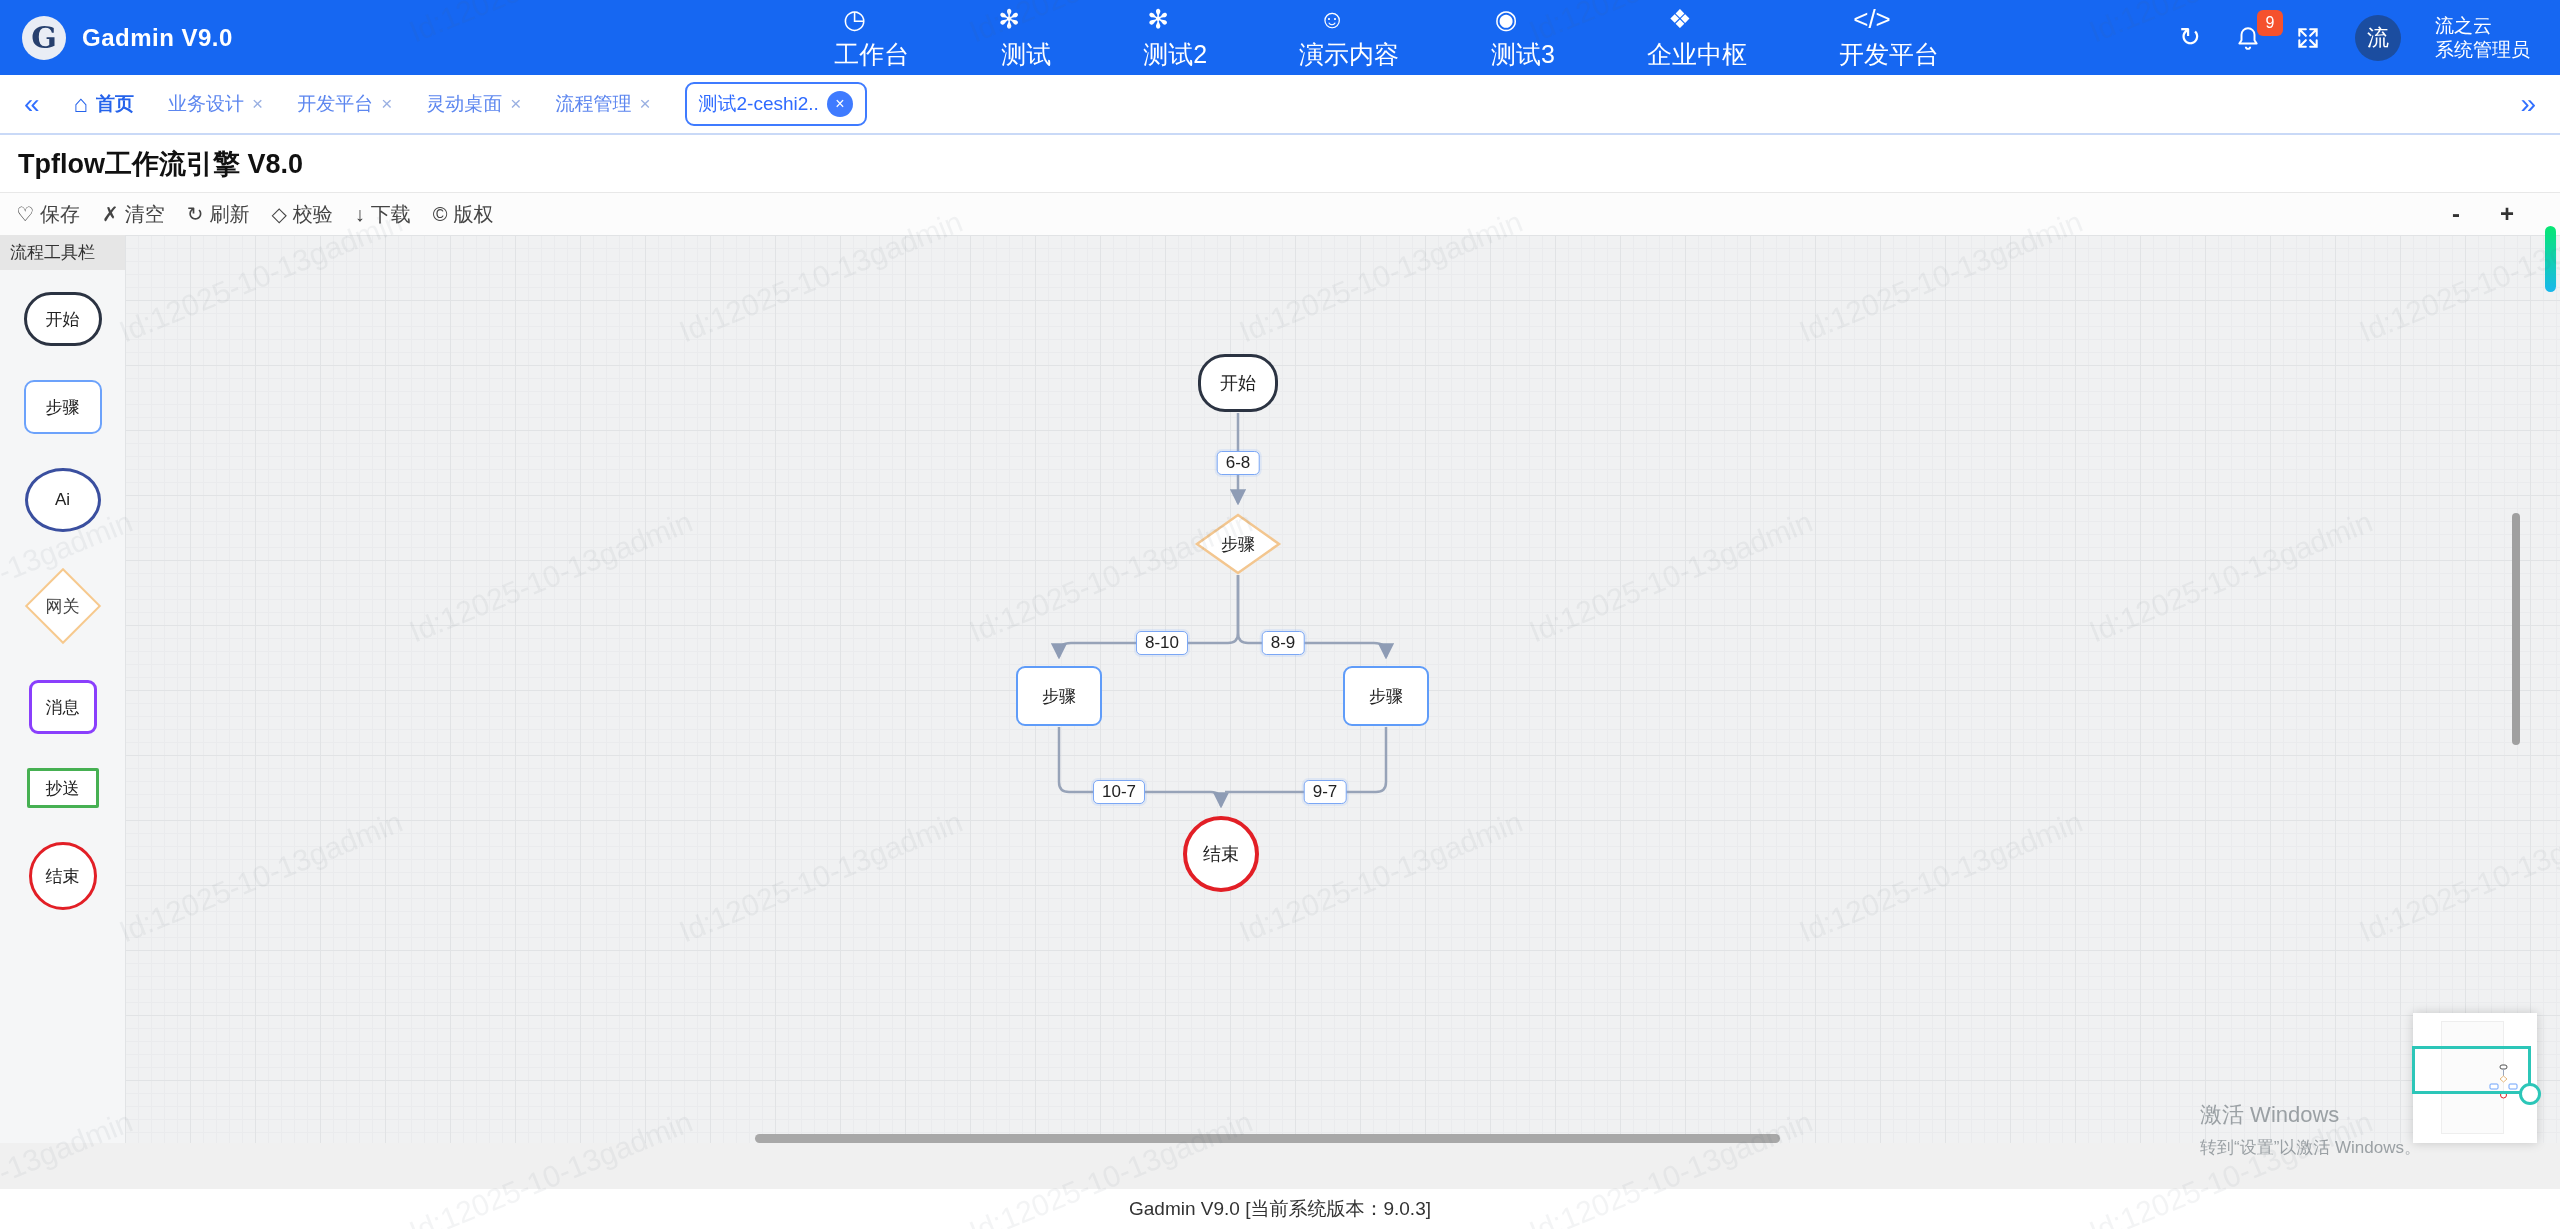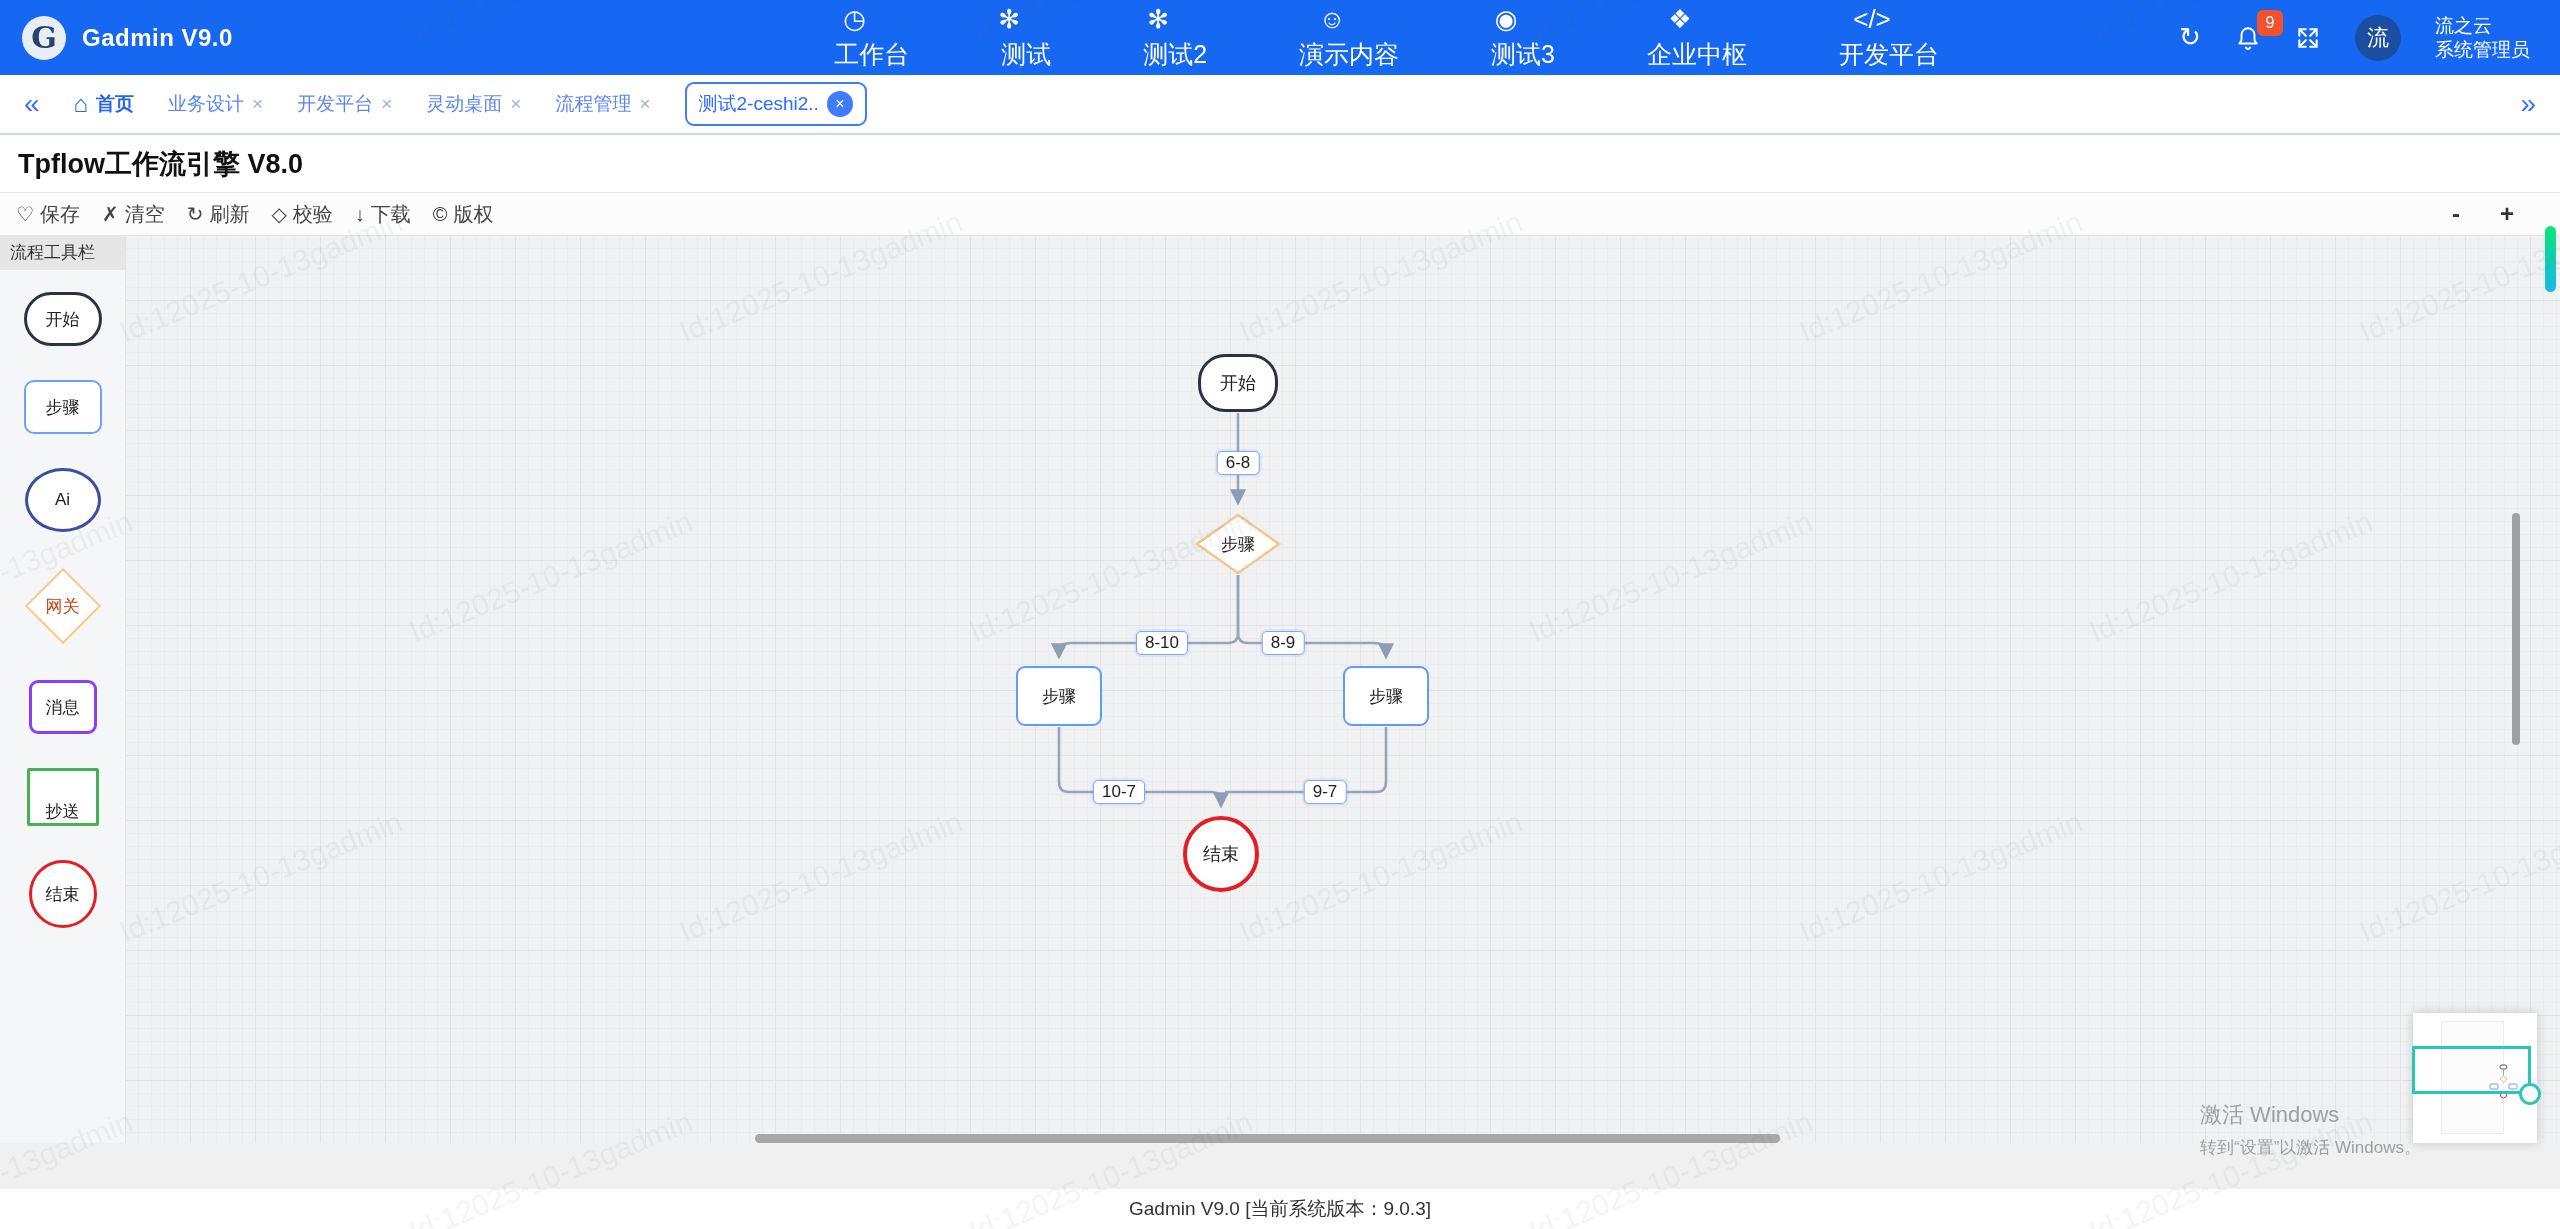--- a/index.html
+++ b/index.html
@@ -45,21 +45,21 @@
   .ts-header { height:35px; background:#e6e6e6; display:flex; align-items:center; padding-left:10px; font-size:17px; color:#333; }
   .ts-items { display:flex; flex-direction:column; align-items:center; padding-top:22px; gap:34px; }
   .ts-item { display:flex; align-items:center; justify-content:center; cursor:grab; background:#fff; color:#222; font-size:17px; }
   .shape-stadium { width:78px; height:54px; border:3px solid #2b3342; border-radius:27px; }
   .shape-rect-blue { width:78px; height:54px; border:2px solid #6ca2fb; border-radius:10px; }
   .shape-ellipse { width:76px; height:64px; border:3px solid #3a4f9f; border-radius:50%; }
   .shape-diamond-wrap { width:82px; height:80px; position:relative; background:transparent; }
   .shape-diamond-wrap .diamond { position:absolute; left:14px; top:13px; width:54px; height:54px; background:#fff; border:2px solid #f6c98e; transform:rotate(45deg); }
   .shape-diamond-wrap .d-label { position:absolute; inset:0; display:flex; align-items:center; justify-content:center; }
   .shape-rounded-purple { width:68px; height:54px; border:3px solid #8a3ffc; border-radius:9px; }
-  .shape-square-green { width:72px; height:58px; border:3px solid #46b052; border-radius:2px;align-items:flex-end; }
+  .shape-square-green { width:72px; height:40px; border:3px solid #46b052; border-radius:2px; }
   .shape-circle-red { width:68px; height:68px; border:3px solid #e21f26; border-radius:50%; }
 
   
   .canvas { position:absolute; left:125px; top:235px; width:2435px; height:908px;
     background-color:#f0f1f2;
     background-image:
       linear-gradient(#e1e3e5 1px, transparent 1px),
       linear-gradient(90deg,#e1e3e5 1px, transparent 1px),
       linear-gradient(#eaebed 1px, transparent 1px),
       linear-gradient(90deg,#eaebed 1px, transparent 1px);
@@ -239,21 +239,21 @@
           <span>开始</span>
         </div>
       <div class="ts-item shape-rect-blue">
           <span>步骤</span>
         </div>
       <div class="ts-item shape-ellipse">
           <span>Ai</span>
         </div>
       <div class="shape-diamond-wrap">
         <div class="diamond"></div>
-        <div class="d-label" style="font-size:17px;color:#c2410c;">网关</div>
+        <div class="d-label" style="font-size:17px;color:#404040;">网关</div>
       </div>
       <div class="ts-item shape-rounded-purple">
           <span>消息</span>
         </div>
       <div class="ts-item shape-square-green">
           <span>抄送</span>
         </div>
       <div class="ts-item shape-circle-red">
           <span>结束</span>
         </div>

